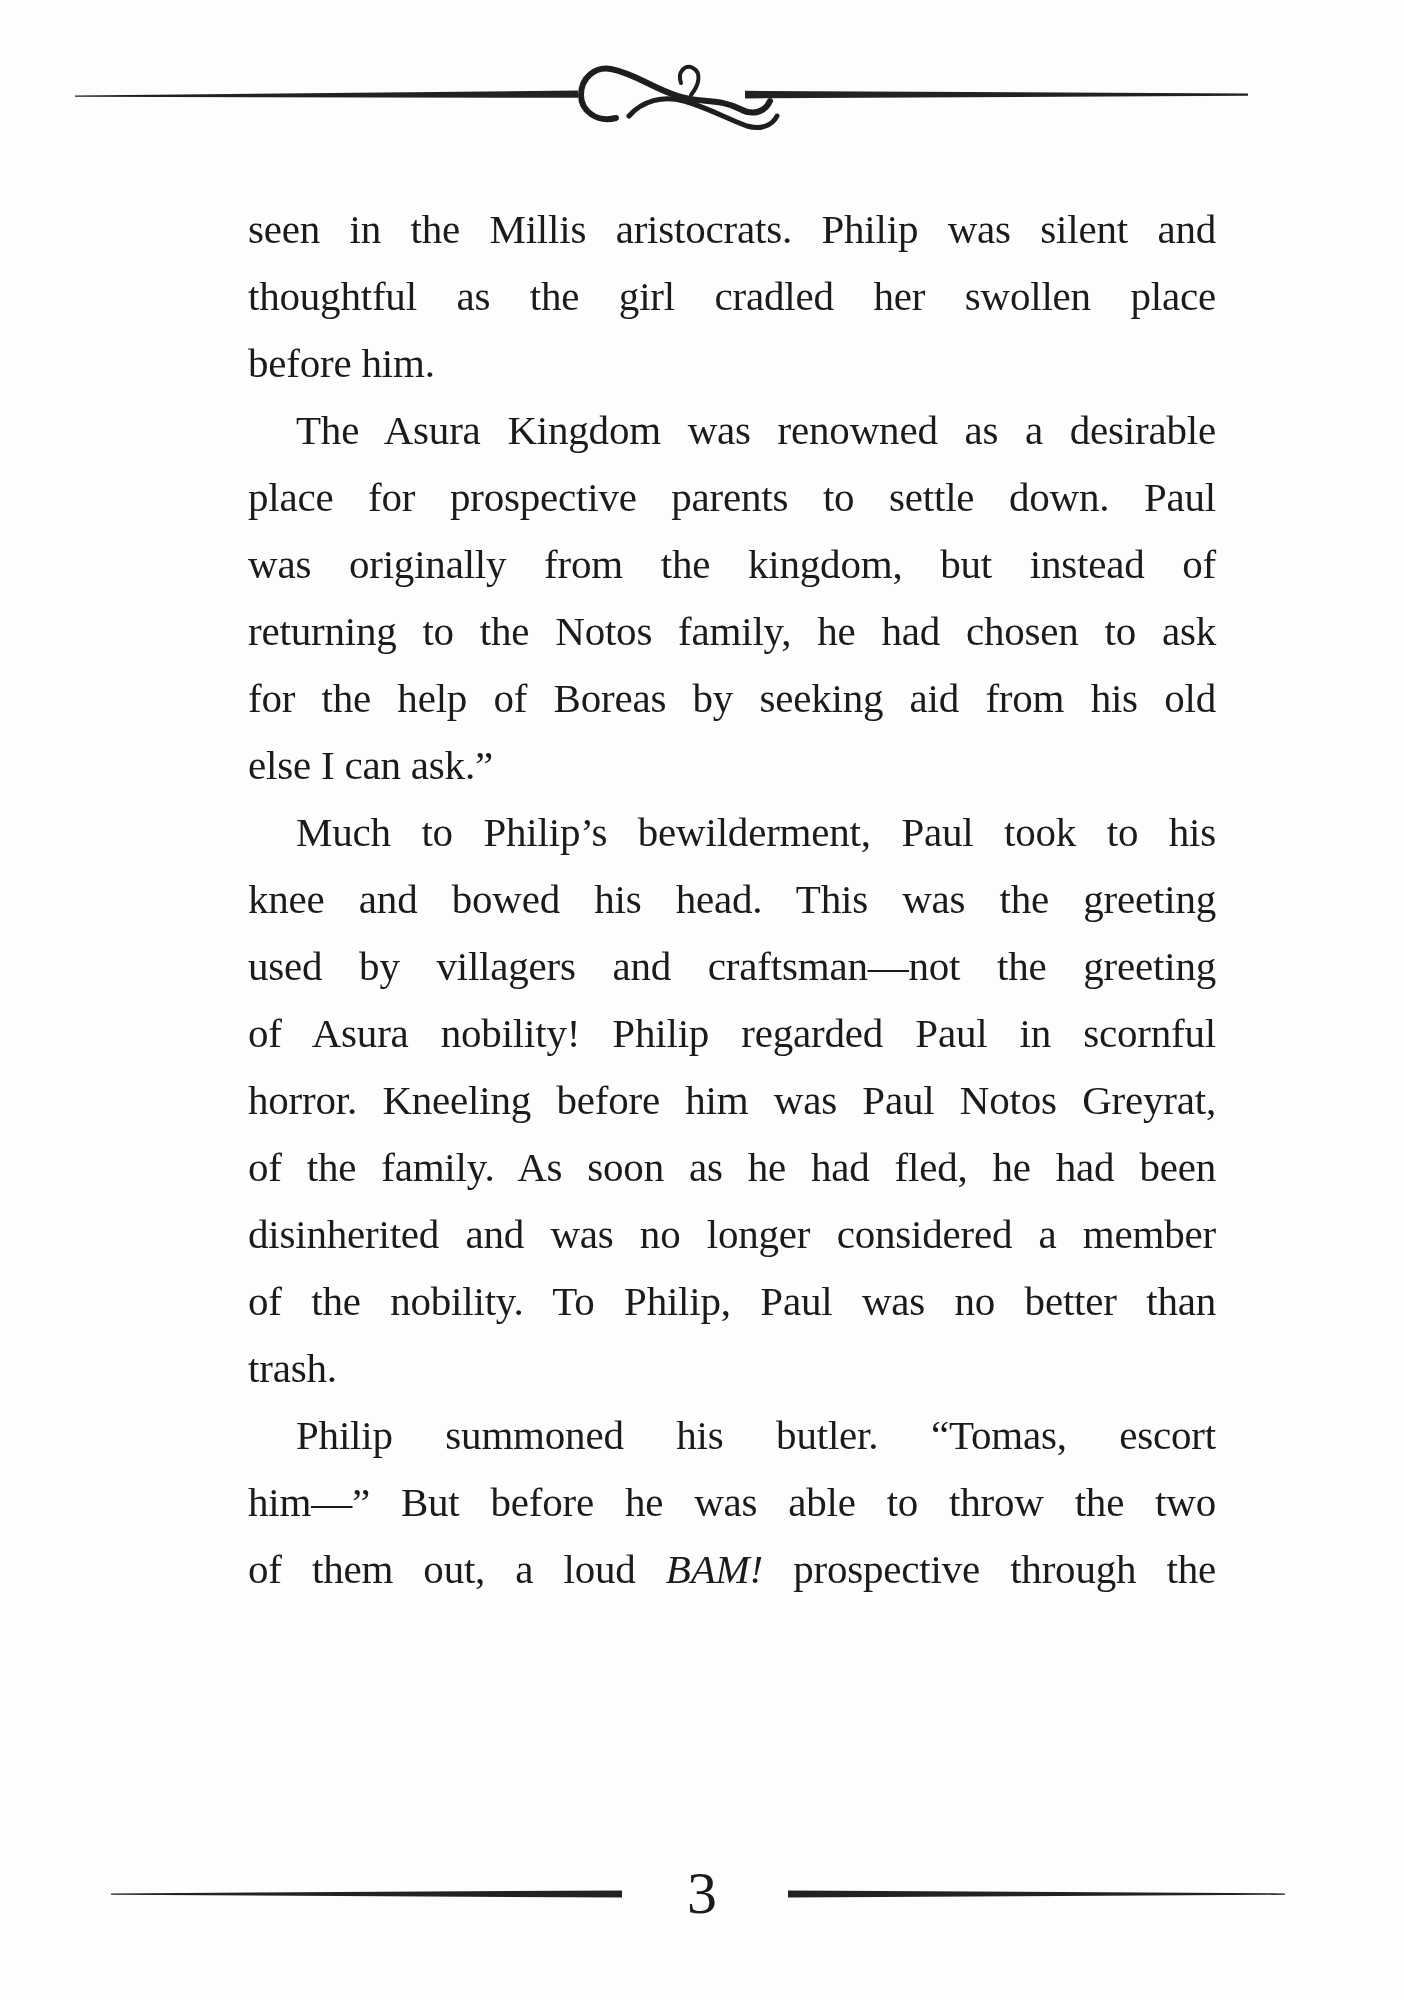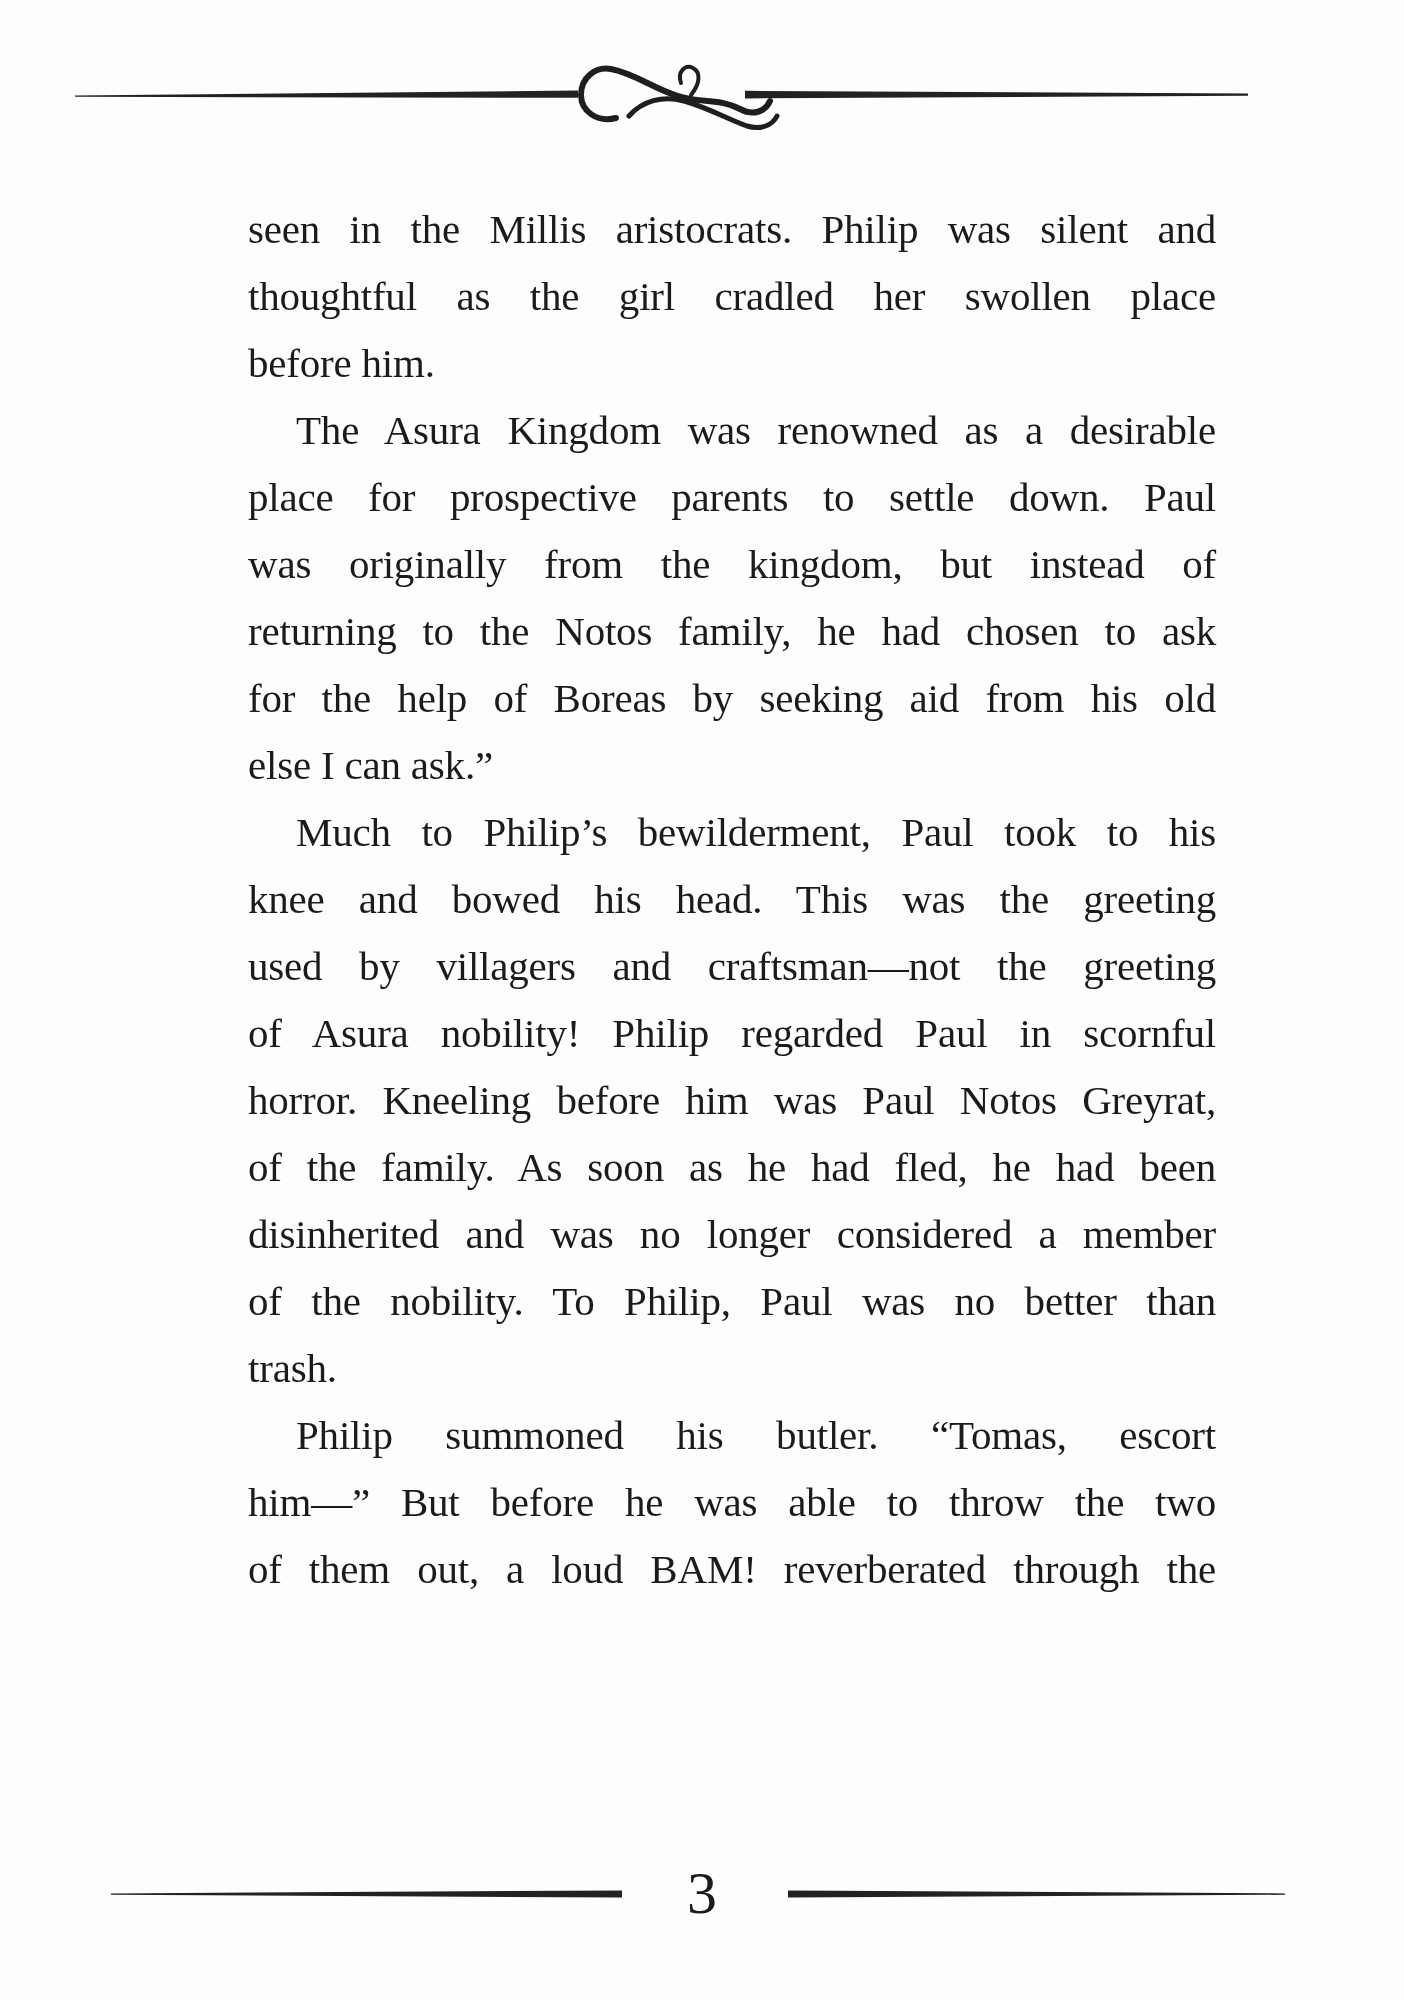--- a/index.html
+++ b/index.html
@@ -32,21 +32,21 @@
     letter-spacing: -0.2px;
     color: #1b1b1b;
   }
   .line {
     height: 67px;
     text-align: justify;
     text-align-last: justify;
   }
   .line.flush { text-align-last: left; }
   .line.indent { text-indent: 48px; }
-  .line .it { }
+  .line .it { font-style: italic; }
   .folio {
     position: absolute;
     left: 0; right: 0;
     top: 1863px;
     text-align: center;
     font-size: 60px;
     line-height: 60px;
     color: #1b1b1b;
   }
 </style>
@@ -79,21 +79,21 @@
       <div class="line">knee and bowed his head. This was the greeting</div>
       <div class="line">used by villagers and craftsman—not the greeting</div>
       <div class="line">of Asura nobility! Philip regarded Paul in scornful</div>
       <div class="line">horror. Kneeling before him was Paul Notos Greyrat,</div>
       <div class="line">of the family. As soon as he had fled, he had been</div>
       <div class="line">disinherited and was no longer considered a member</div>
       <div class="line">of the nobility. To Philip, Paul was no better than</div>
       <div class="line flush">trash.</div>
       <div class="line indent">Philip summoned his butler. “Tomas, escort</div>
       <div class="line">him—” But before he was able to throw the two</div>
-      <div class="line"><span>of them out, a loud </span><span class="it">BAM!</span><span> reverberated through the</span></div>
+      <div class="line"><span>of them out, a loud </span><span class="it">BAM!</span><span> prospective through the</span></div>
     </div>
 
   <svg class="footer-svg" viewBox="0 0 1404 80" aria-hidden="true">
     <polygon points="111,37.4 622,34.4 622,41.6 111,38.8" fill="#222222"></polygon>
     <polygon points="788,34.4 1285,37.4 1285,38.8 788,41.6" fill="#222222"></polygon>
   </svg>
   <div class="folio">3</div>
 
 </div>
 

